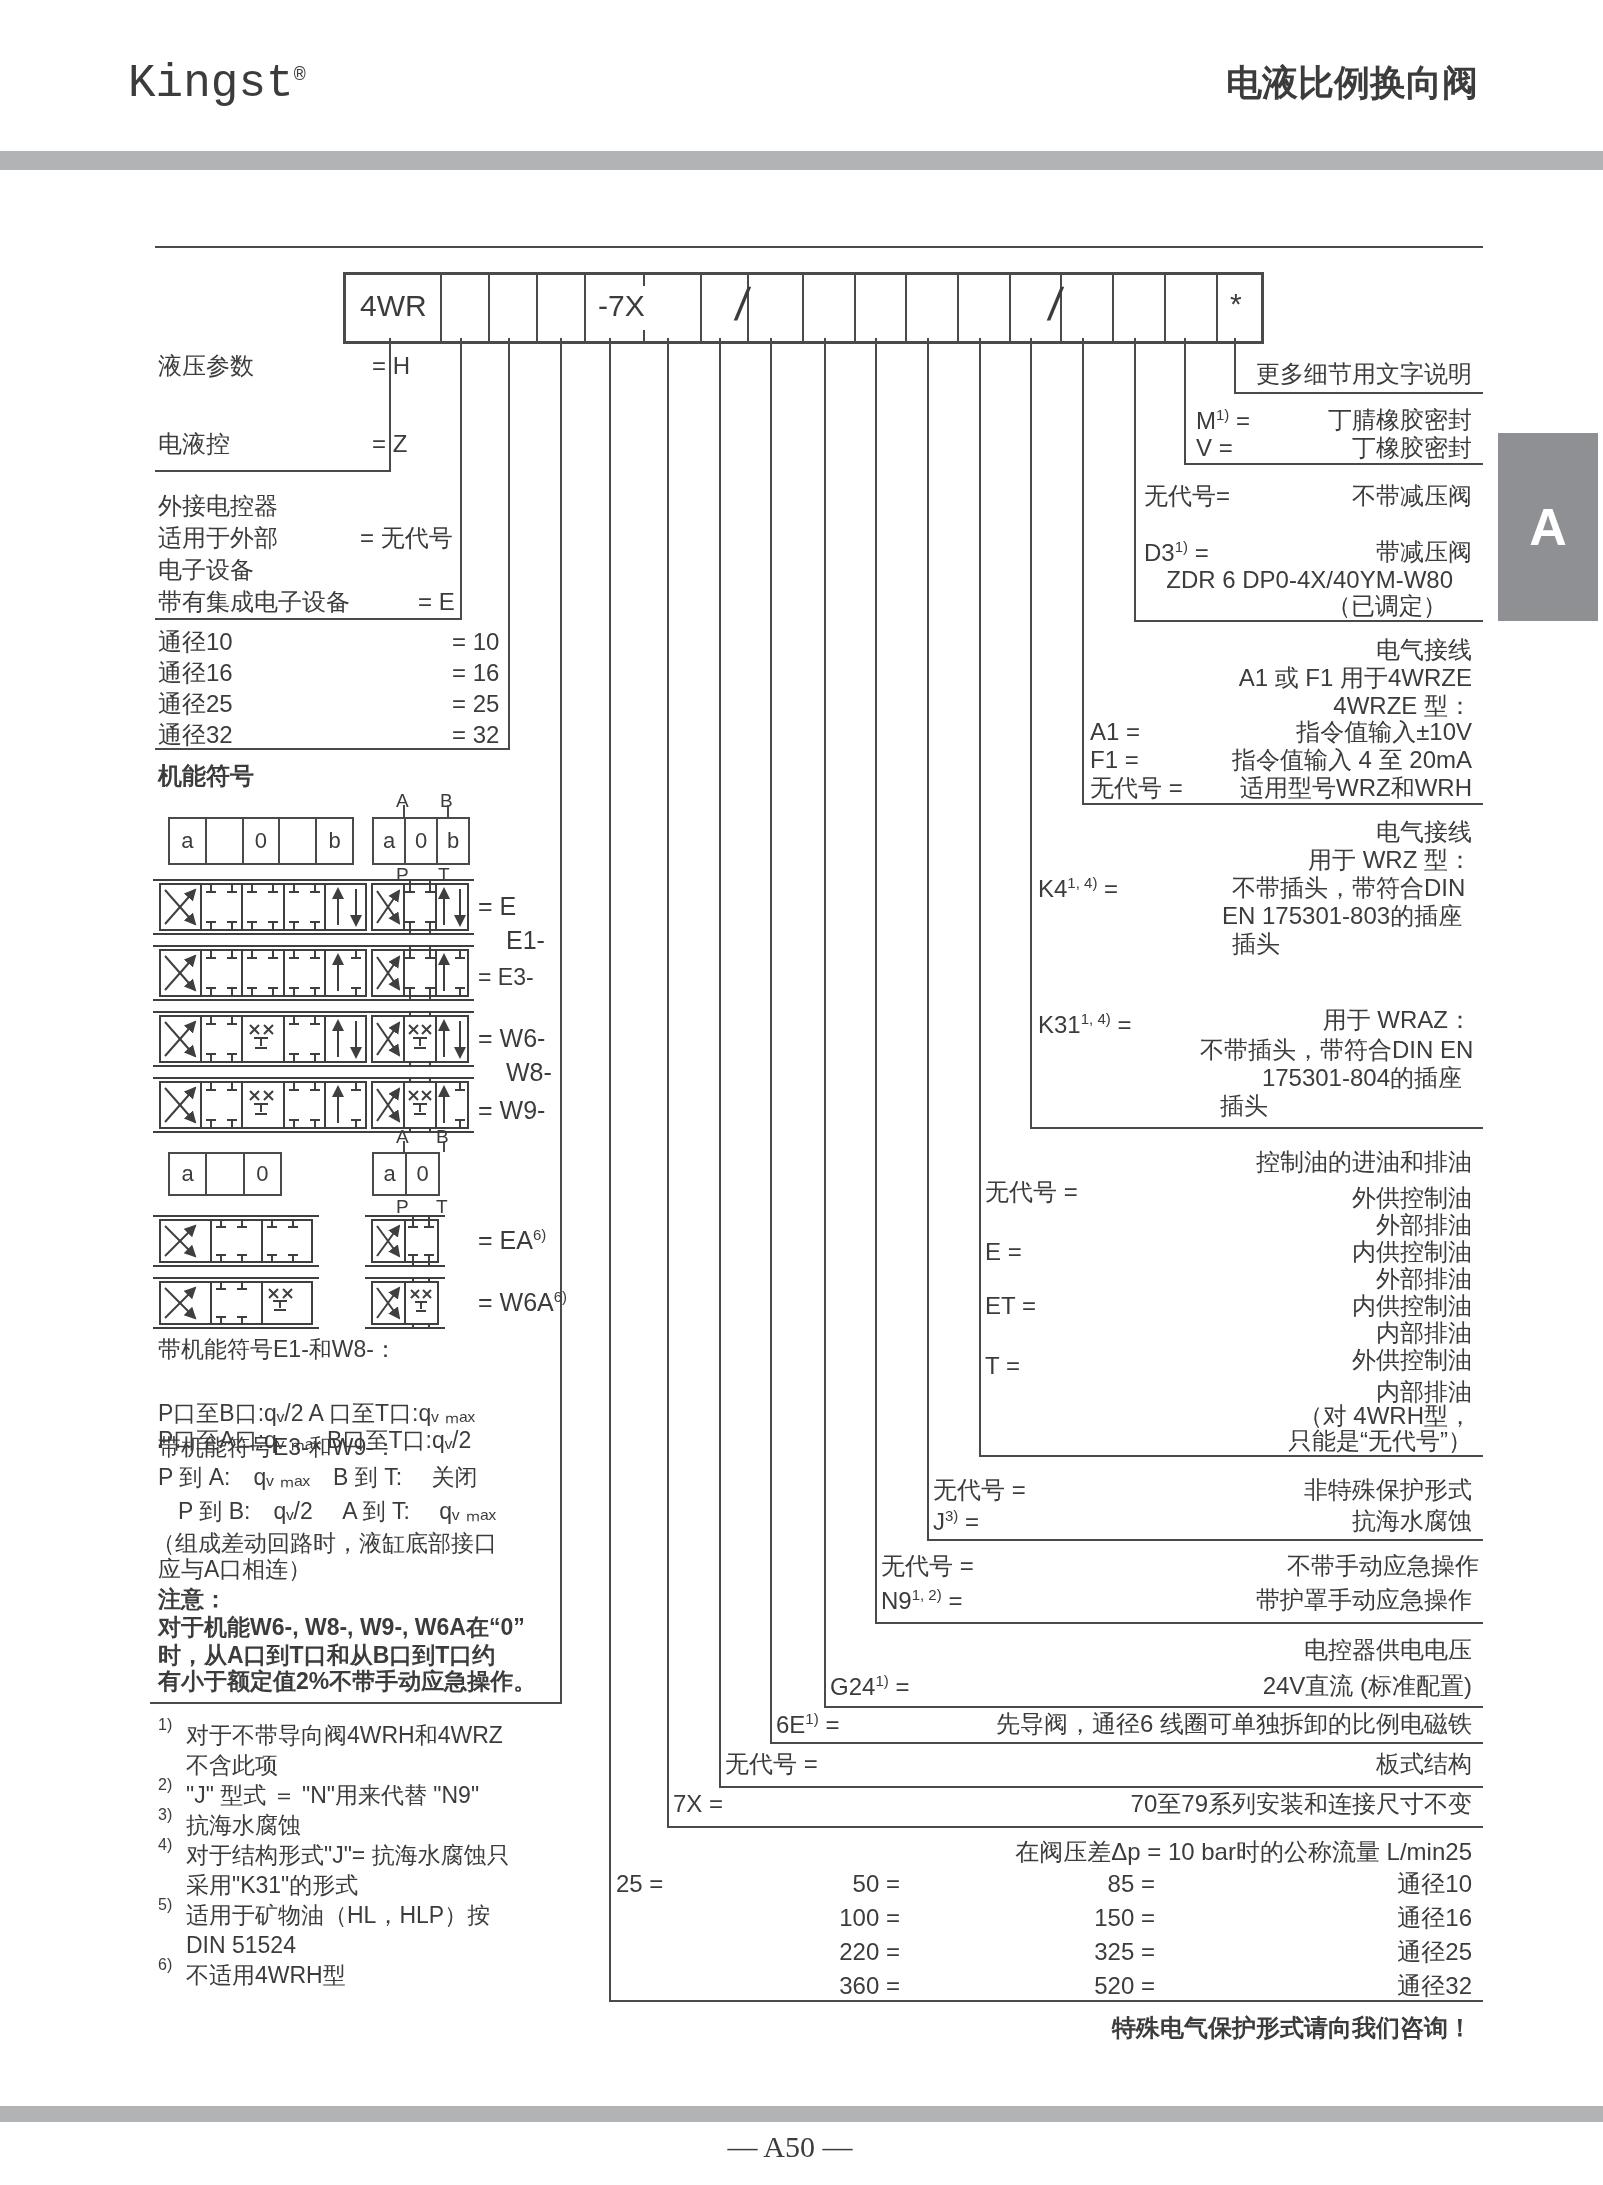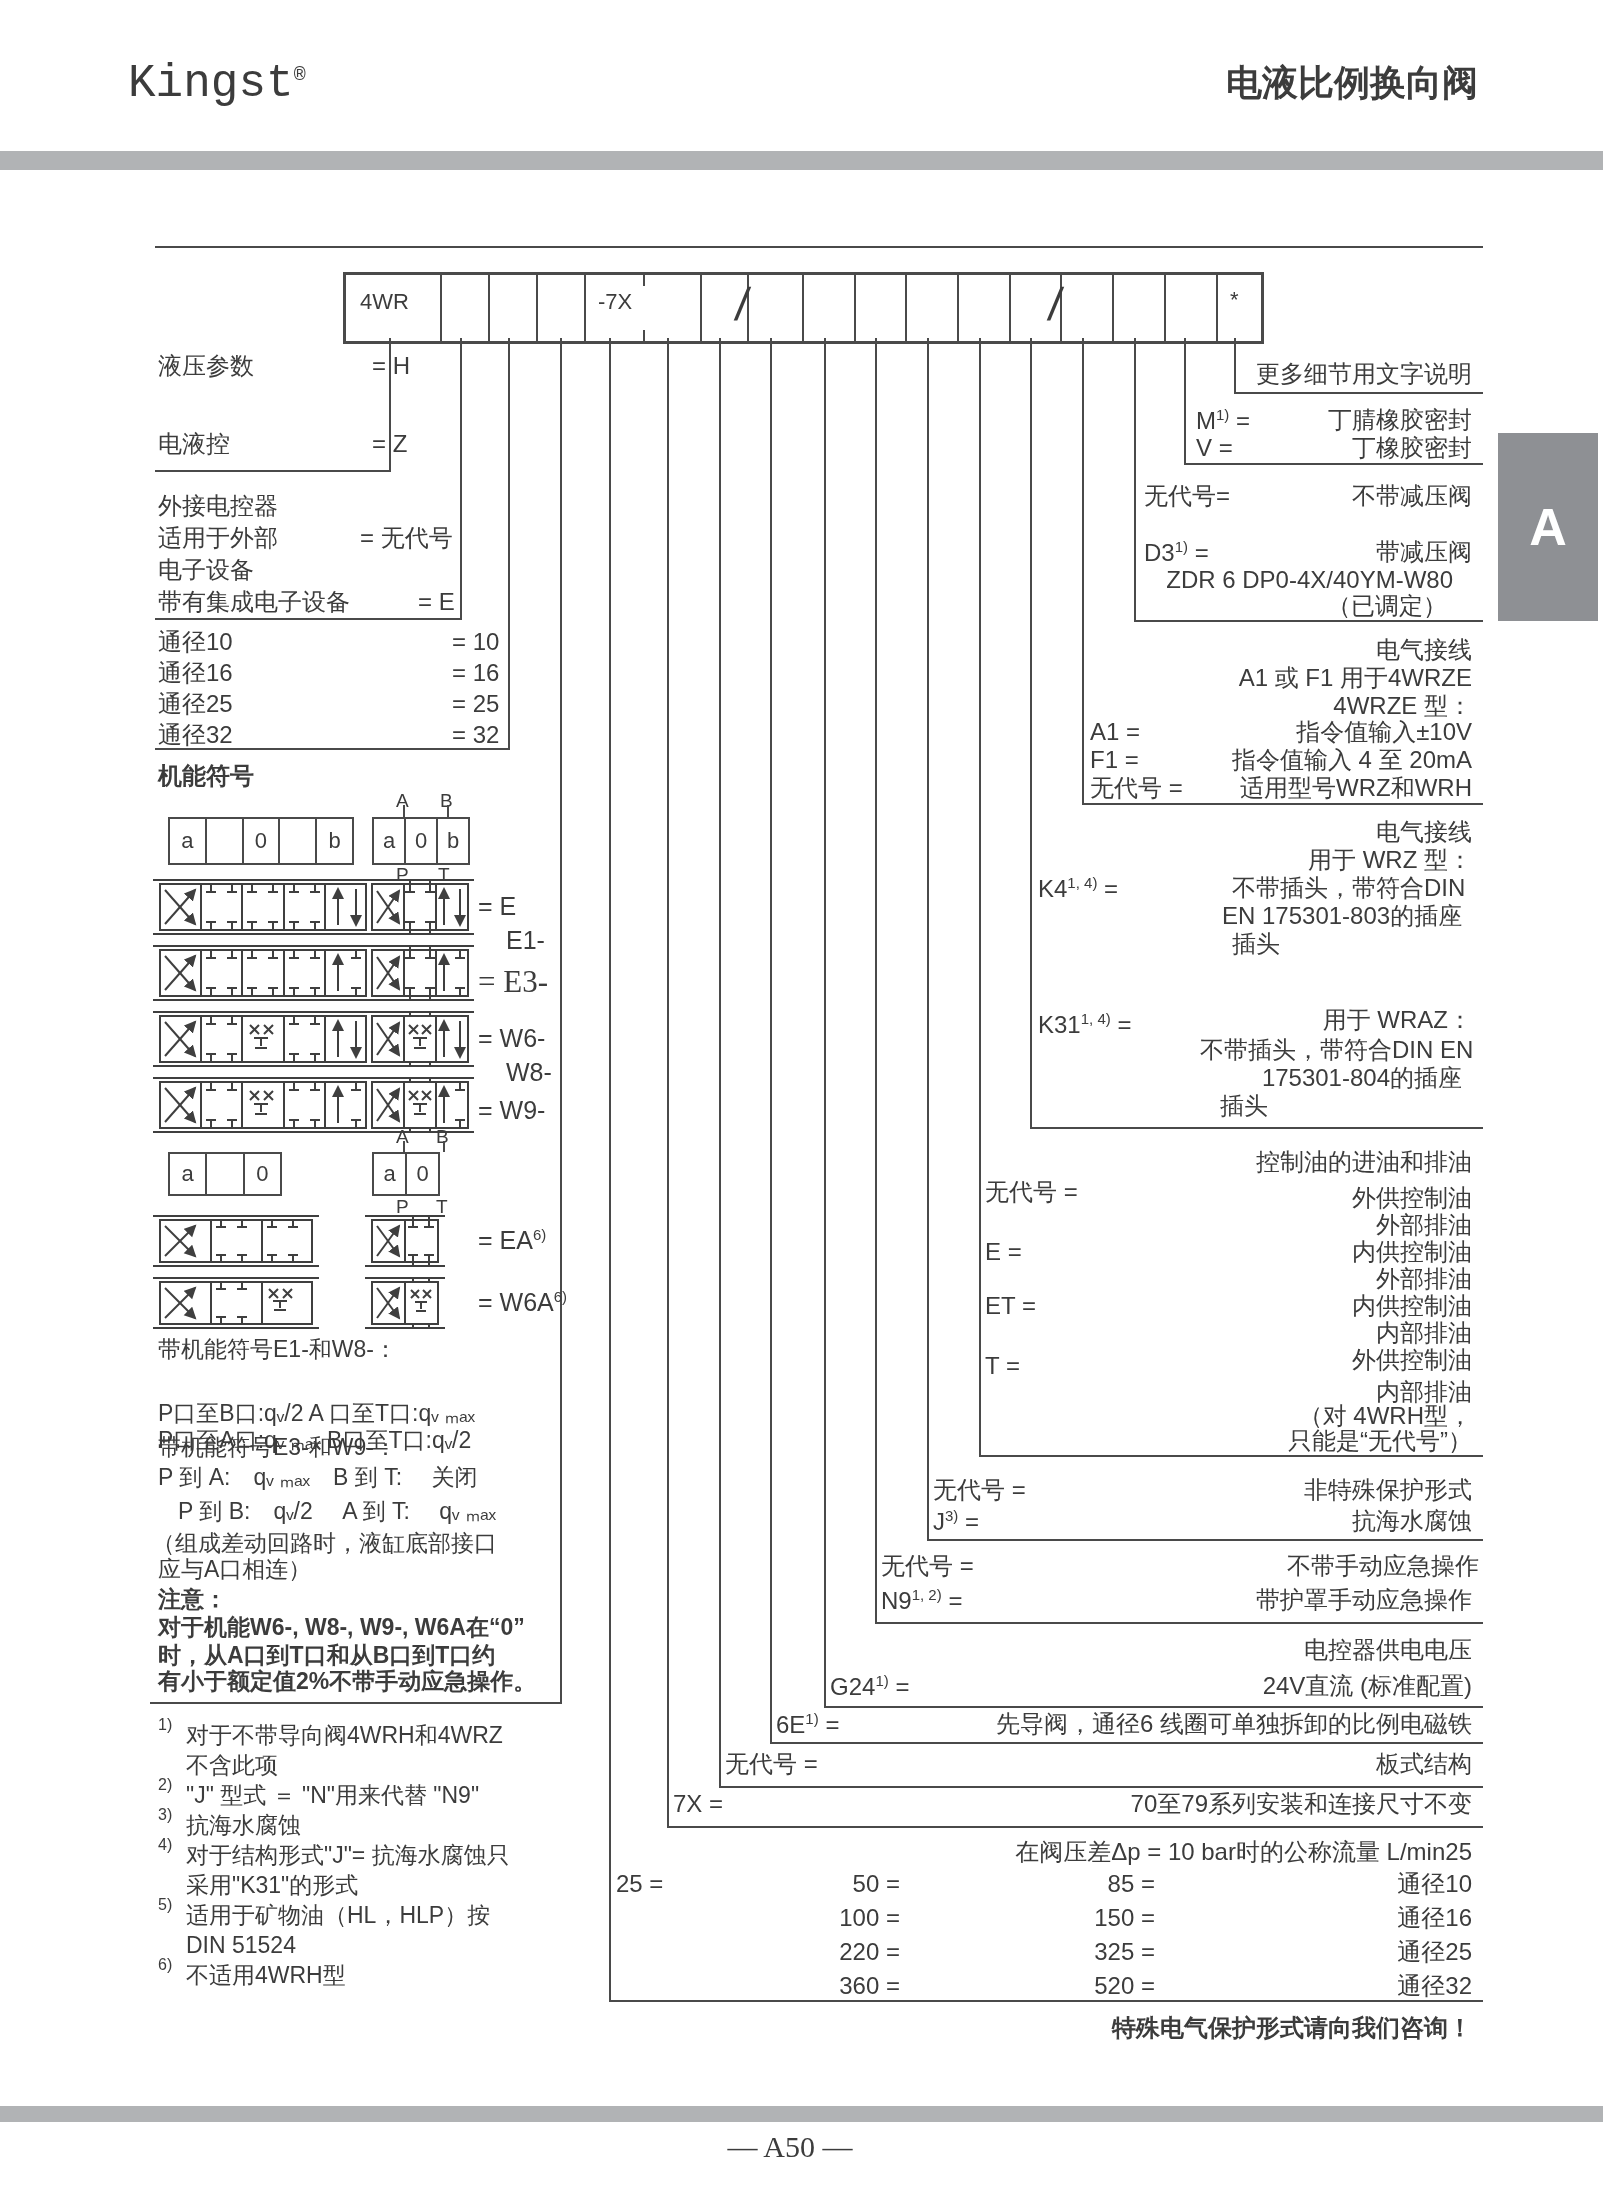--- a/index.html
+++ b/index.html
@@ -8,21 +8,21 @@
   .t{position:absolute;white-space:nowrap;font-size:24px;line-height:1.15;}
   .sm{font-size:23px;}
   .b{font-weight:bold;}
   .hl{position:absolute;height:2px;background:#4a4a4a;}
   .vl{position:absolute;width:2px;background:#4a4a4a;}
   .bar{position:absolute;left:0;width:1603px;height:19px;background:#b1b3b5;}
   sup.fs{font-size:15px;}
   .codewrap{position:absolute;left:343px;top:272px;width:915px;height:66px;border:3px solid #4a4a4a;}
   .cd{position:absolute;top:0;bottom:0;width:2px;background:#4a4a4a;}
   .dashseg{position:absolute;width:2px;height:11px;background:#4a4a4a;}
-  .codetext{position:absolute;font-size:22px;white-space:nowrap;}
+  .codetext{position:absolute;font-size:30px;white-space:nowrap;}
   .slash{position:absolute;font-size:46px;transform:skewX(-8deg);}
   .hbox{position:absolute;border:2px solid #4a4a4a;display:flex;background:#fff;}
   .hcell{flex:1;display:flex;align-items:center;justify-content:center;font-size:22px;border-left:2px solid #4a4a4a;}
   .hcell:first-child{border-left:none;}
   .port{position:absolute;font-size:19px;}
   svg.sym{position:absolute;}
   svg.sym path,svg.sym line,svg.sym rect{stroke:#3f3f3f;stroke-width:2;fill:none;}
   .tab{position:absolute;left:1498px;top:433px;width:100px;height:188px;background:#8e9094;
        display:flex;align-items:center;justify-content:center;color:#fff;font-size:52px;font-weight:bold;}
   .fnsup{position:absolute;font-size:16px;}
@@ -191,21 +191,21 @@
   <svg class="sym" style="left:364px;top:942px;" width="112" height="62" viewBox="-8 -8 112 62">
     <path d="M-7,-4 H102 M-7,50 H102"></path>
       <rect x="0" y="0" width="96" height="46"></rect>
     <path d="M32,0 V46 M64,0 V46 M38,-4 V0 M58,-4 V0 M38,46 V50 M58,46 V50"></path>
     <line x1="5" y1="39" x2="27" y2="7" marker-end="url(#ah)"></line>
       <line x1="5" y1="7" x2="27" y2="39" marker-end="url(#ah)"></line>
     <path d="M38,0 v8 M33,8 h10 M58,0 v8 M53,8 h10 M38,46 v-8 M33,38 h10 M58,46 v-8 M53,38 h10"></path>
     <line x1="72" y1="41" x2="72" y2="5" marker-end="url(#ah)"></line>
     <path d="M88,0 v8 M83,8 h10 M88,46 v-8 M83,38 h10"></path>
   </svg>
-  <div class="t" style="left:478px;top:964px;font-size:31px;font-family:Liberation Serif, serif;">= E3-</div>
+  <div class="t" style="left:478px;top:964px;font-size:23px;">= E3-</div>
 
   <svg class="sym" style="left:152px;top:1008px;" width="222" height="62" viewBox="-8 -8 222 62">
     <path d="M-7,-4 H213 M-7,50 H213"></path>
       <rect x="0" y="0" width="206" height="46"></rect>
     <path d="M41,0 V46 M82,0 V46 M124,0 V46 M165,0 V46"></path>
     <line x1="5" y1="40" x2="35" y2="6" marker-end="url(#ah)"></line>
       <line x1="5" y1="6" x2="35" y2="40" marker-end="url(#ah)"></line>
     <path d="M51,0 v8 M46,8 h10 M72,0 v8 M67,8 h10 M51,46 v-8 M46,38 h10 M72,46 v-8 M67,38 h10"></path>
     <path d="M90,9 l9,9 M99,9 l-9,9 M104,9 l9,9 M113,9 l-9,9 M94,22 h14 M101,22 v8 M95,32 h12"></path>
     <path d="M134,0 v8 M129,8 h10 M155,0 v8 M150,8 h10 M134,46 v-8 M129,38 h10 M155,46 v-8 M150,38 h10"></path>

